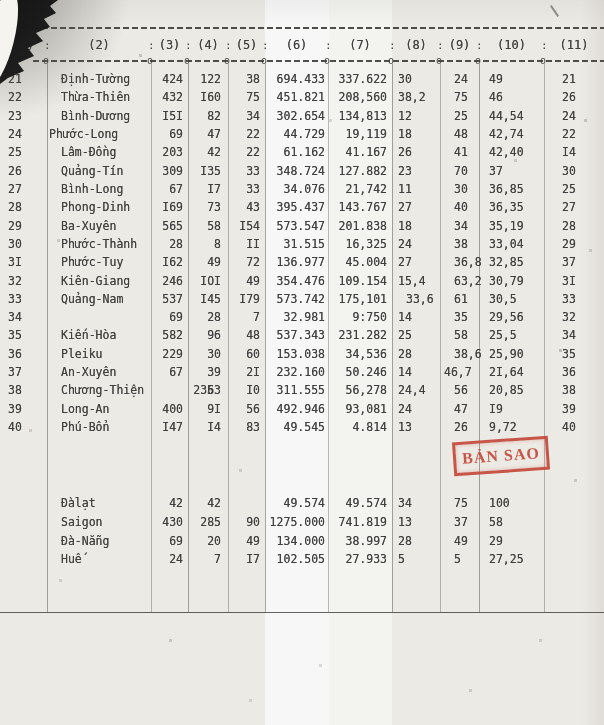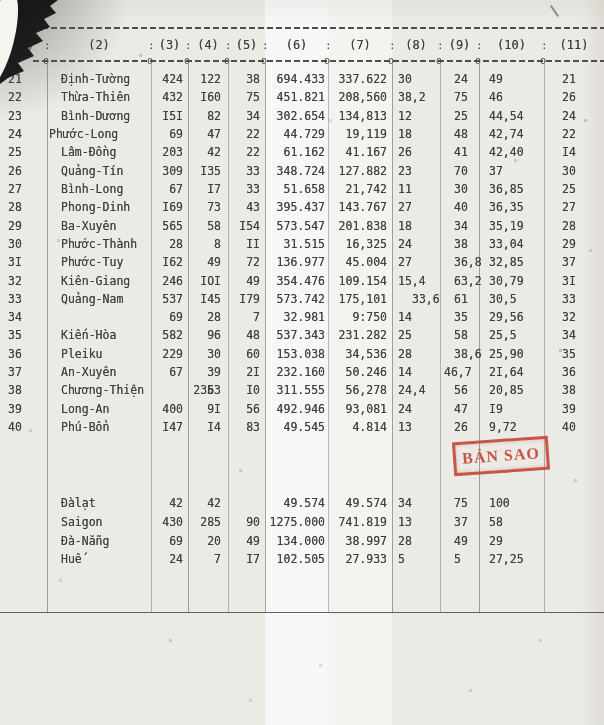--- a/index.html
+++ b/index.html
@@ -209,21 +209,21 @@
         <div class="cell al" style="left: 440px; width: 39px; padding-left: 14px;">70</div>
         <div class="cell al" style="left: 479px; width: 65px; padding-left: 10px;">37</div>
         <div class="cell al" style="left: 544px; width: 60px; padding-left: 18px;">30</div>
       </div>
       <div class="row" style="top: 179.92px;">
         <div class="cell al" style="left: 0px; width: 47px; padding-left: 8px;">27</div>
         <div class="cell al" style="left: 47px; width: 104px; padding-left: 14px;">Bình-Long</div>
         <div class="cell ar" style="left: 151px; width: 37px; padding-right: 5px;">67</div>
         <div class="cell ar" style="left: 188px; width: 40px; padding-right: 7px;">I7</div>
         <div class="cell ar" style="left: 228px; width: 37px; padding-right: 5px;">33</div>
-        <div class="cell ar" style="left: 265px; width: 63px; padding-right: 3px;">51.658</div>
+        <div class="cell ar" style="left: 265px; width: 63px; padding-right: 3px;">34.076</div>
         <div class="cell ar" style="left: 328px; width: 64px; padding-right: 5px;">21,742</div>
         <div class="cell al" style="left: 392px; width: 48px; padding-left: 6px;">11</div>
         <div class="cell al" style="left: 440px; width: 39px; padding-left: 14px;">30</div>
         <div class="cell al" style="left: 479px; width: 65px; padding-left: 10px;">36,85</div>
         <div class="cell al" style="left: 544px; width: 60px; padding-left: 18px;">25</div>
       </div>
       <div class="row" style="top: 198.24px;">
         <div class="cell al" style="left: 0px; width: 47px; padding-left: 8px;">28</div>
         <div class="cell al" style="left: 47px; width: 104px; padding-left: 14px;">Phong-Dinh</div>
         <div class="cell ar" style="left: 151px; width: 37px; padding-right: 5px;">I69</div>
@@ -289,21 +289,21 @@
         <div class="cell al" style="left: 544px; width: 60px; padding-left: 18px;">3I</div>
       </div>
       <div class="row" style="top: 289.84px;">
         <div class="cell al" style="left: 0px; width: 47px; padding-left: 8px;">33</div>
         <div class="cell al" style="left: 47px; width: 104px; padding-left: 14px;">Quảng-Nam</div>
         <div class="cell ar" style="left: 151px; width: 37px; padding-right: 5px;">537</div>
         <div class="cell ar" style="left: 188px; width: 40px; padding-right: 7px;">I45</div>
         <div class="cell ar" style="left: 228px; width: 37px; padding-right: 5px;">I79</div>
         <div class="cell ar" style="left: 265px; width: 63px; padding-right: 3px;">573.742</div>
         <div class="cell ar" style="left: 328px; width: 64px; padding-right: 5px;">175,101</div>
-        <div class="cell al" style="left: 392px; width: 48px; padding-left: 20px;">33,6</div>
+        <div class="cell al" style="left: 392px; width: 48px; padding-left: 14px;">33,6</div>
         <div class="cell al" style="left: 440px; width: 39px; padding-left: 14px;">61</div>
         <div class="cell al" style="left: 479px; width: 65px; padding-left: 10px;">30,5</div>
         <div class="cell al" style="left: 544px; width: 60px; padding-left: 18px;">33</div>
       </div>
       <div class="row" style="top: 308.16px;">
         <div class="cell al" style="left: 0px; width: 47px; padding-left: 8px;">34</div>
         <div class="cell ar" style="left: 151px; width: 37px; padding-right: 5px;">69</div>
         <div class="cell ar" style="left: 188px; width: 40px; padding-right: 7px;">28</div>
         <div class="cell ar" style="left: 228px; width: 37px; padding-right: 5px;">7</div>
         <div class="cell ar" style="left: 265px; width: 63px; padding-right: 3px;">32.981</div>

